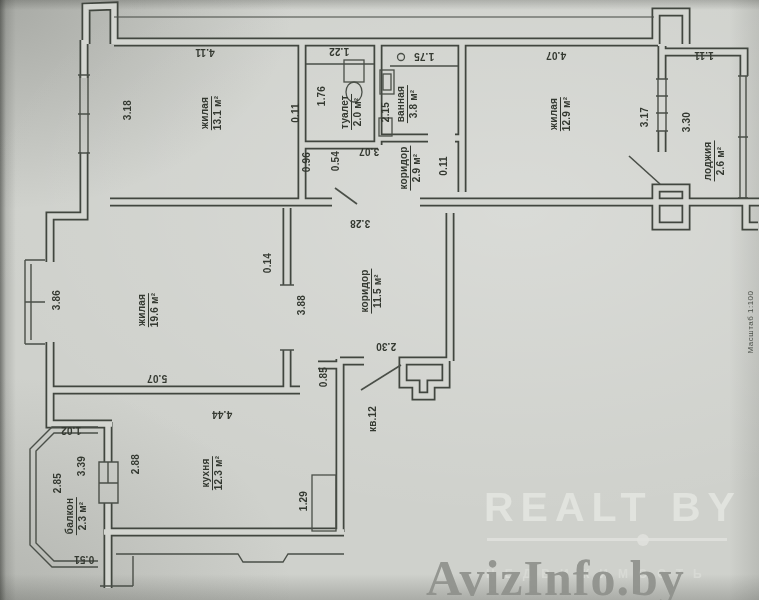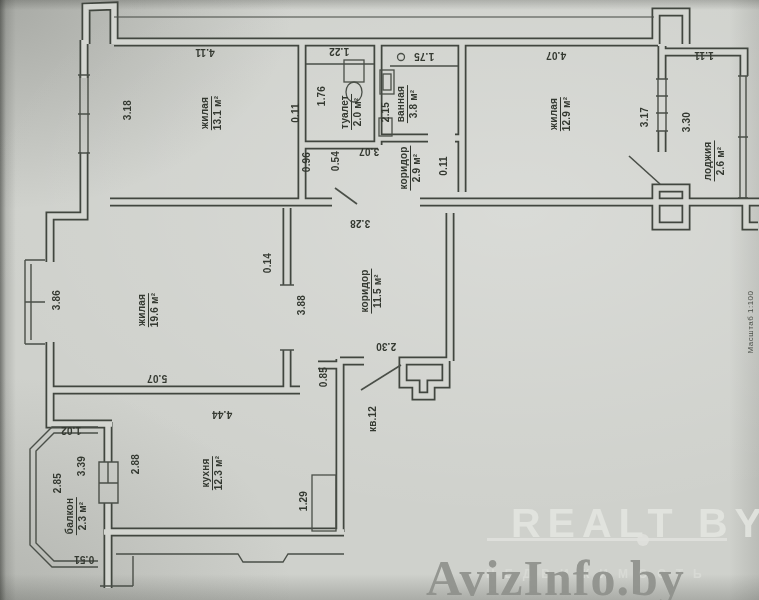--- a/index.html
+++ b/index.html
@@ -25,23 +25,23 @@
   .r270{transform:translate(-50%,-50%) rotate(-90deg);}
   .room{text-align:center;}
   .room .rname{display:block;border-bottom:1px solid #343931;padding:0 1px;}
   .room .rarea{display:block;}
   .scale-lbl{
     position:absolute;font:400 8px "Liberation Sans",sans-serif;color:#4a4f48;
     transform:translate(-50%,-50%) rotate(-90deg);white-space:nowrap;letter-spacing:.5px;
   }
   
   .wm-brand{
-    position:absolute;left:511px;top:487px;width:240px;text-align:center;
+    position:absolute;left:484px;top:487px;width:240px;text-align:center;
     font:700 41px/1 "Liberation Sans",sans-serif;letter-spacing:7px;
-    color:#e4e6e1;opacity:.88;white-space:nowrap;margin-top:16px;
+    color:#e4e6e1;opacity:.88;white-space:nowrap;
   }
   .wm-rule{position:absolute;left:487px;top:538px;width:240px;height:3px;background:#e0e2dd;opacity:.85;}
   .wm-dot{position:absolute;left:637px;top:534px;width:12px;height:12px;border-radius:50%;background:#e0e2dd;opacity:.85;}
   .wm-sub{
     position:absolute;left:486px;top:568px;width:246px;
     font:700 12px/1 "Liberation Sans",sans-serif;letter-spacing:10px;
     color:#dbddd8;opacity:.8;white-space:nowrap;
   }
   .wm-portal{
     position:absolute;left:426px;top:553px;

